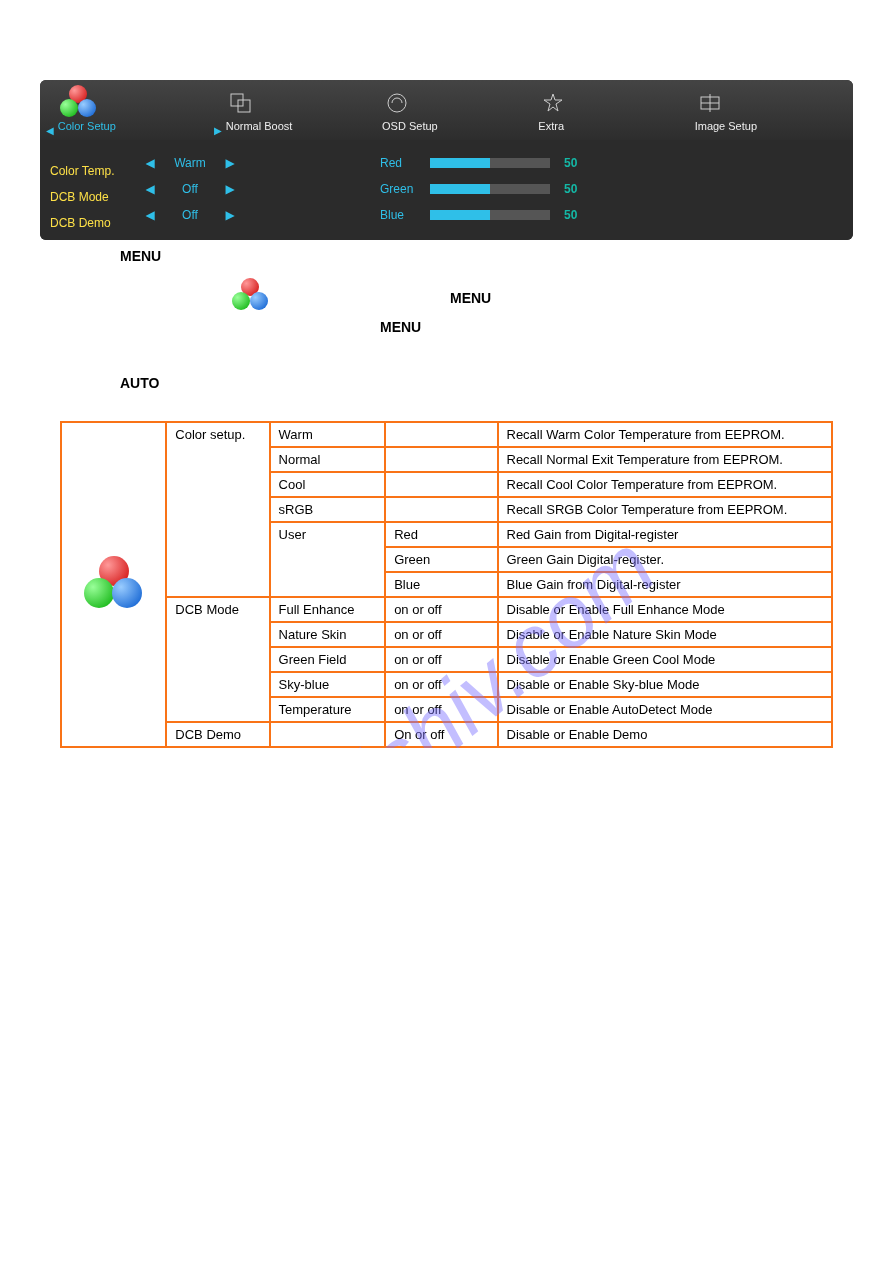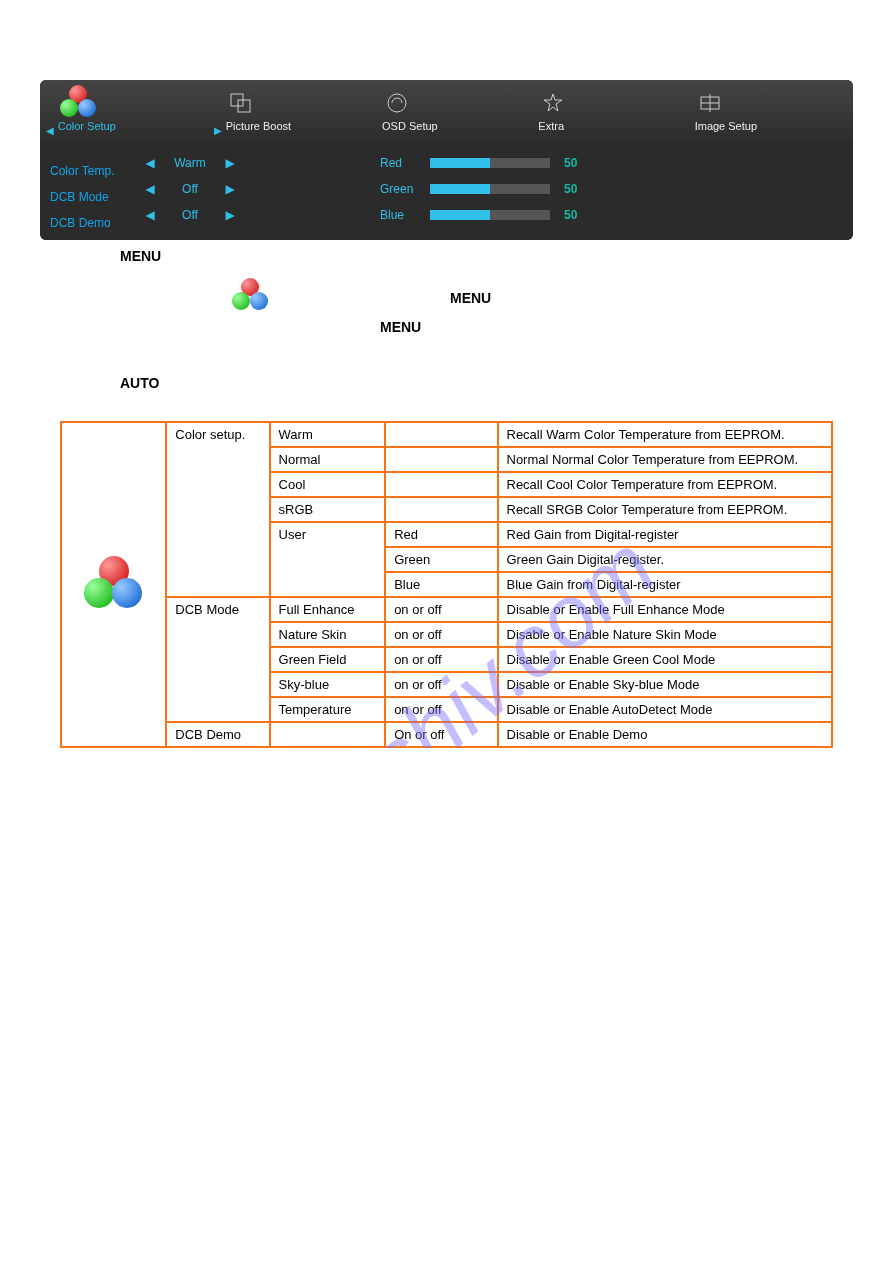--- a/index.html
+++ b/index.html
@@ -72,21 +72,21 @@
   .osd-right {
     flex: 1;
     padding-left: 60px;
   }
   .osd-row {
     display: flex;
     align-items: center;
     height: 26px;
     font-size: 12px;
   }
-  .osd-row .nm { width: 90px; color: #0ea5e9; margin-top: 15px; }
+  .osd-row .nm { width: 90px; color: #fde047; margin-top: 15px; }
   .osd-row .ar { color: #2fbfe8; width: 20px; text-align: center; cursor: pointer; }
   .osd-row .val { width: 60px; text-align: center; color: #2fbfe8; }
   .rgb-row { display: flex; align-items: center; height: 26px; font-size: 12px; }
   .rgb-row .nm { width: 50px; color: #2fbfe8; }
   .rgb-row .bar {
     width: 120px; height: 10px; background: #555; position: relative; margin-right: 14px;
   }
   .rgb-row .bar .fill { position: absolute; left:0; top:0; bottom:0; background:#2fbfe8; }
   .rgb-row .num { color: #14b8a6; width: 30px; font-weight: bold; }
 
@@ -158,21 +158,21 @@
       <span class="lbl">Color Setup</span>
     </div>
     <span class="chev">▶</span>
     <div class="osd-tab">
       <div class="ico">
         <svg width="22" height="20" viewBox="0 0 22 20">
               <rect x="1" y="1" width="12" height="12" fill="none" stroke="#ccc"></rect>
               <rect x="8" y="7" width="12" height="12" fill="none" stroke="#ccc"></rect>
             </svg>
       </div>
-      <span class="lbl">Picture Boost</span>
+      <span class="lbl">Normal Boost</span>
     </div>
     <div class="osd-tab">
       <div class="ico">
         <svg width="22" height="22" viewBox="0 0 22 22">
               <circle cx="11" cy="11" r="9" fill="none" stroke="#ccc"></circle>
               <path d="M6 11 A5 5 0 0 1 16 11" fill="none" stroke="#ccc"></path>
             </svg>
       </div>
       <span class="lbl">OSD Setup</span>
     </div>
@@ -259,21 +259,21 @@
       <span class="balls lg"><span class="b r"></span><span class="b g"></span><span class="b bl"></span></span>
     </td>
     <td class="c1" rowspan="7">Color setup.</td>
     <td class="c2">Warm</td>
     <td class="c3"></td>
     <td class="c4">Recall Warm Color Temperature from EEPROM.</td>
   </tr>
   <tr>
     <td class="c2">Normal</td>
     <td class="c3"></td>
-    <td class="c4">Normal Normal Color Temperature from EEPROM.</td>
+    <td class="c4">Recall Normal Exit Temperature from EEPROM.</td>
   </tr>
   <tr>
     <td class="c2">Cool</td>
     <td class="c3"></td>
     <td class="c4">Recall Cool Color Temperature from EEPROM.</td>
   </tr>
   <tr>
     <td class="c2">sRGB</td>
     <td class="c3"></td>
     <td class="c4">Recall SRGB Color Temperature from EEPROM.</td>

